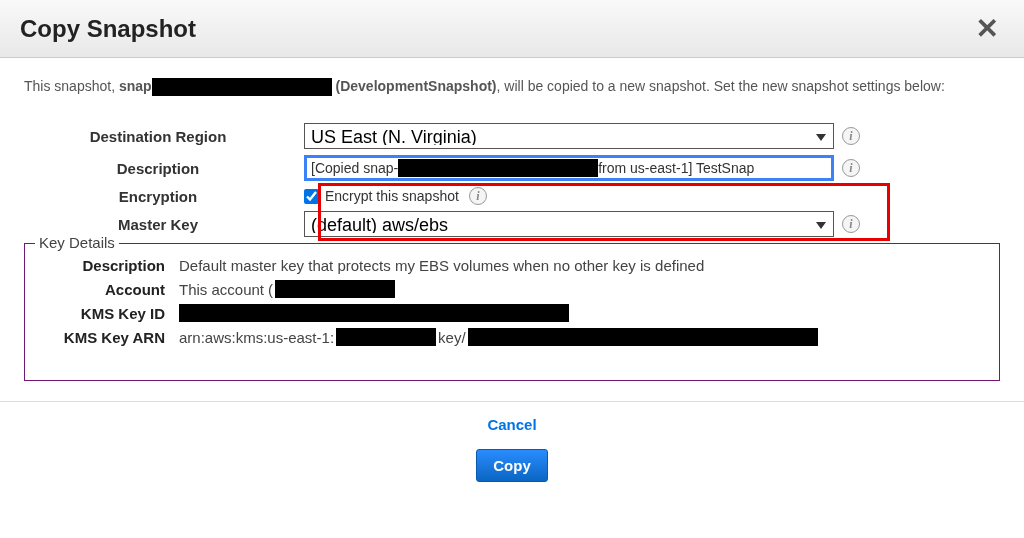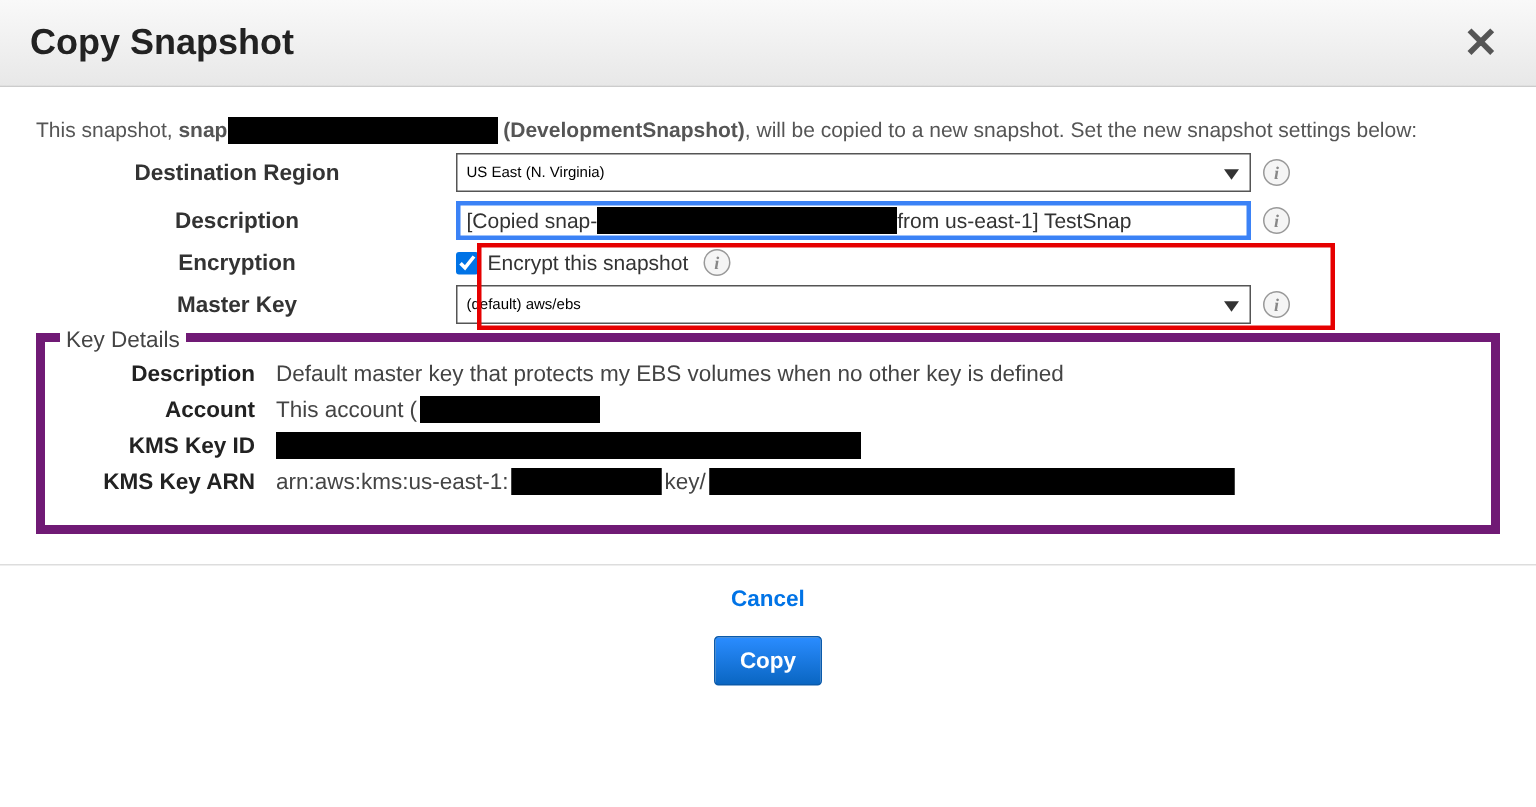--- a/index.html
+++ b/index.html
@@ -28,21 +28,21 @@
       font-weight: bold;
       color: #555;
       cursor: pointer;
       padding: 0 5px;
     }
     .dialog-body {
       padding: 18px 24px 10px 24px;
     }
     .intro-text {
       color: #555;
-      margin-bottom: 5px;
+      margin-bottom: 26px;
       line-height: 1.5;
     }
     .intro-text .bold { font-weight: bold; }
     .redacted {
       display: inline-block;
       background: #000;
       border: 2px solid #000;
       height: 18px;
       vertical-align: middle;
     }
@@ -60,21 +60,21 @@
       font-size: 15px;
     }
     .form-control-cell {
       display: flex;
       align-items: center;
       flex: 1;
     }
     .select-box, .text-input {
       border: 1px solid #555;
       padding: 3px 6px;
-      font-size: 10px;
+      font-size: 18px;
       background: #fff;
       height: 26px;
     }
     .select-box {
       width: 530px;
       appearance: none;
       background: #fff;
       padding-right: 24px;
       position: relative;
     }
@@ -125,22 +125,22 @@
       display: flex;
       align-items: center;
       gap: 6px;
     }
     .checkbox-row input[type="checkbox"] {
       width: 15px;
       height: 15px;
       accent-color: #0073e6;
     }
     .fieldset {
-      border: 6px solid #701a75;
-      padding: 10px 14px 14px 14px;
+      border: 1px solid #701a75;
+      padding: 10px 14px 28px 14px;
       margin-top: 4px;
     }
     .fieldset-legend {
       font-size: 15px;
       color: #444;
       padding: 0 4px;
       margin-left: -4px;
       background: #fff;
       position: relative;
       top: -20px;

